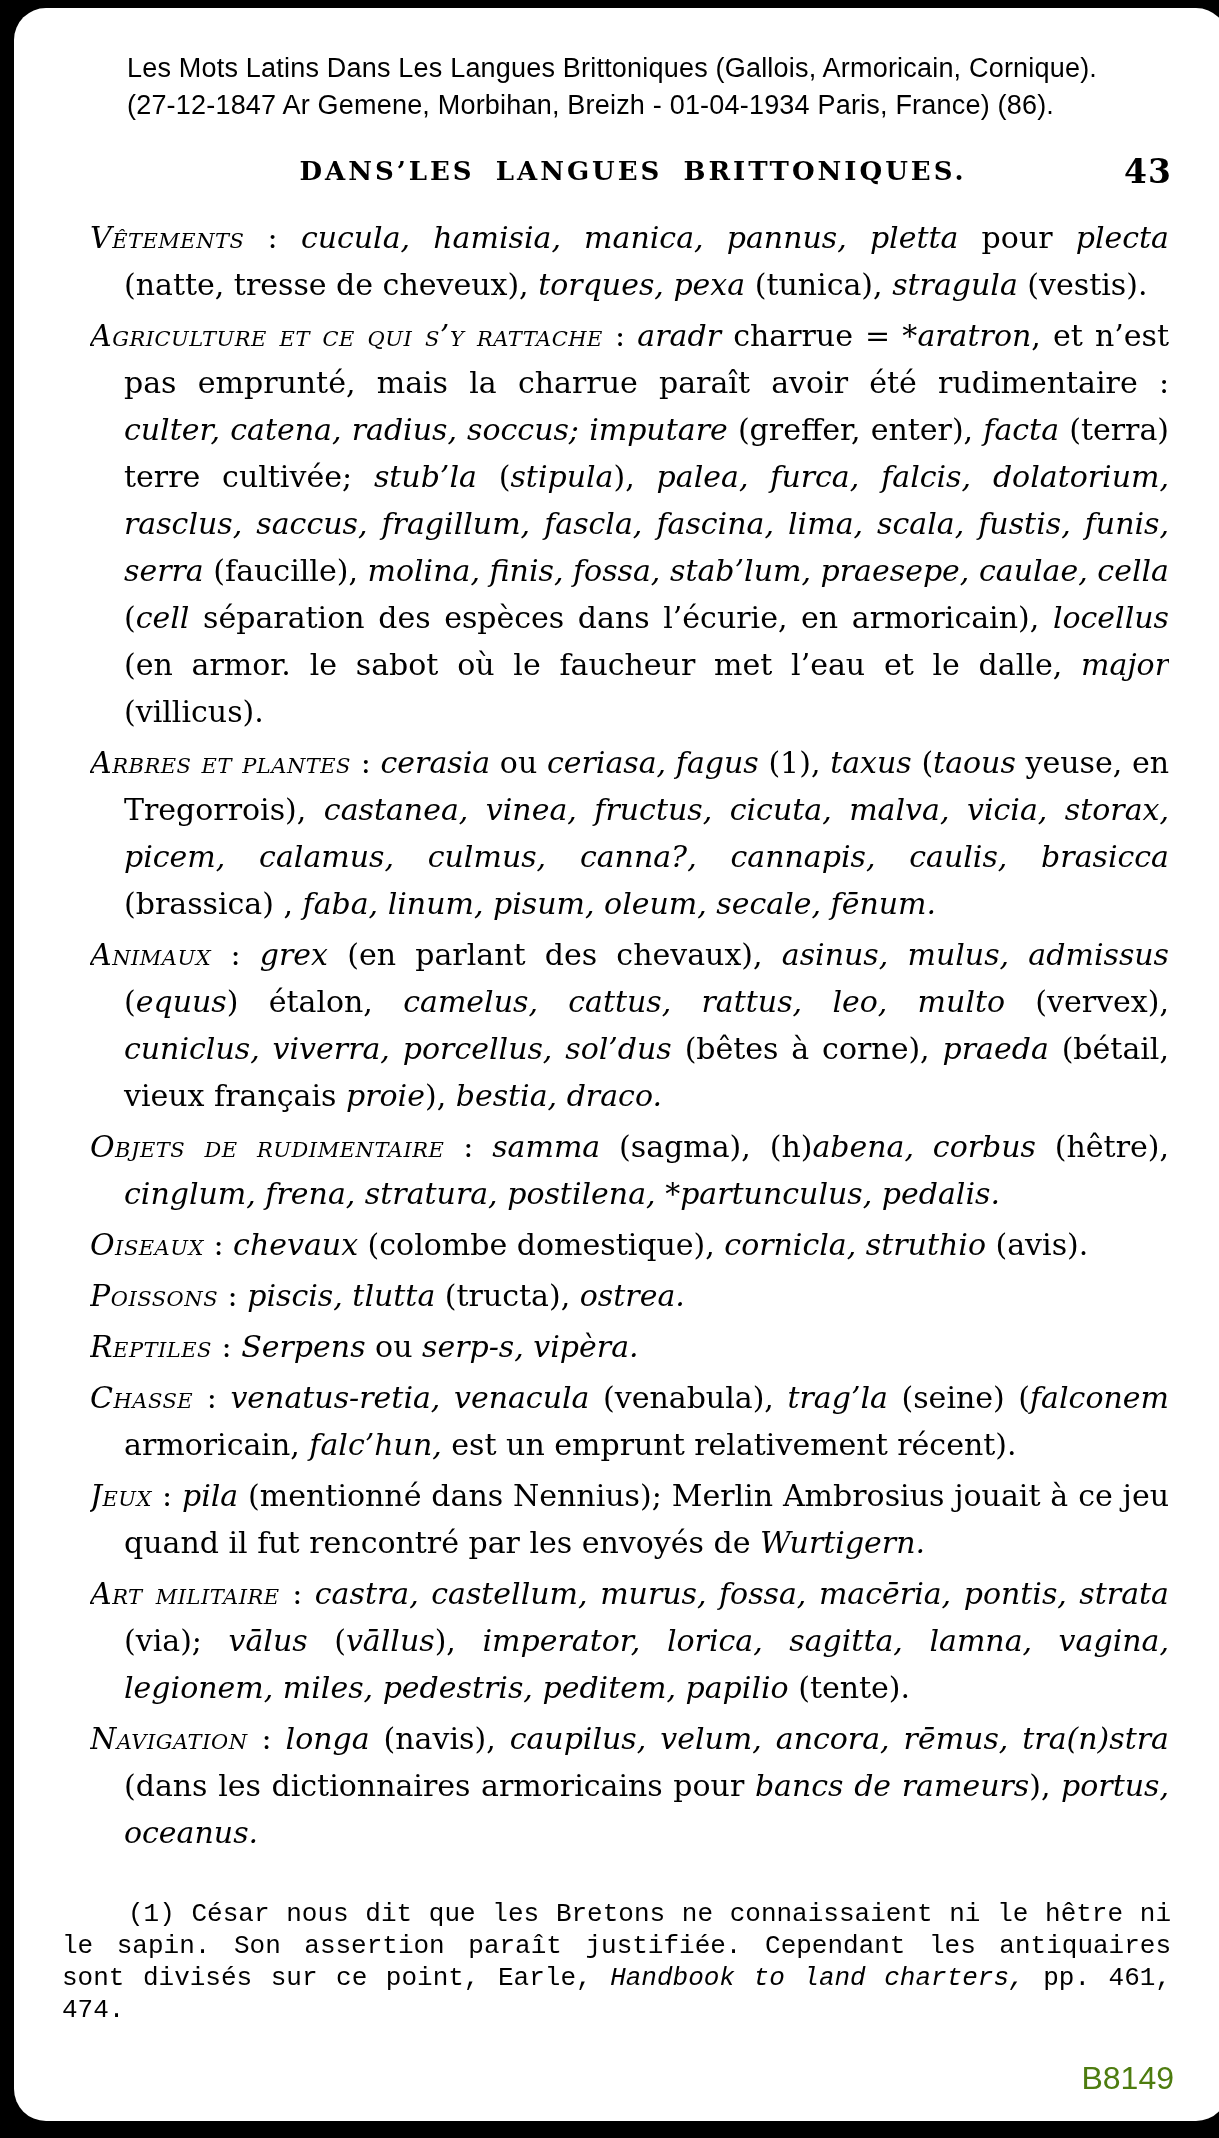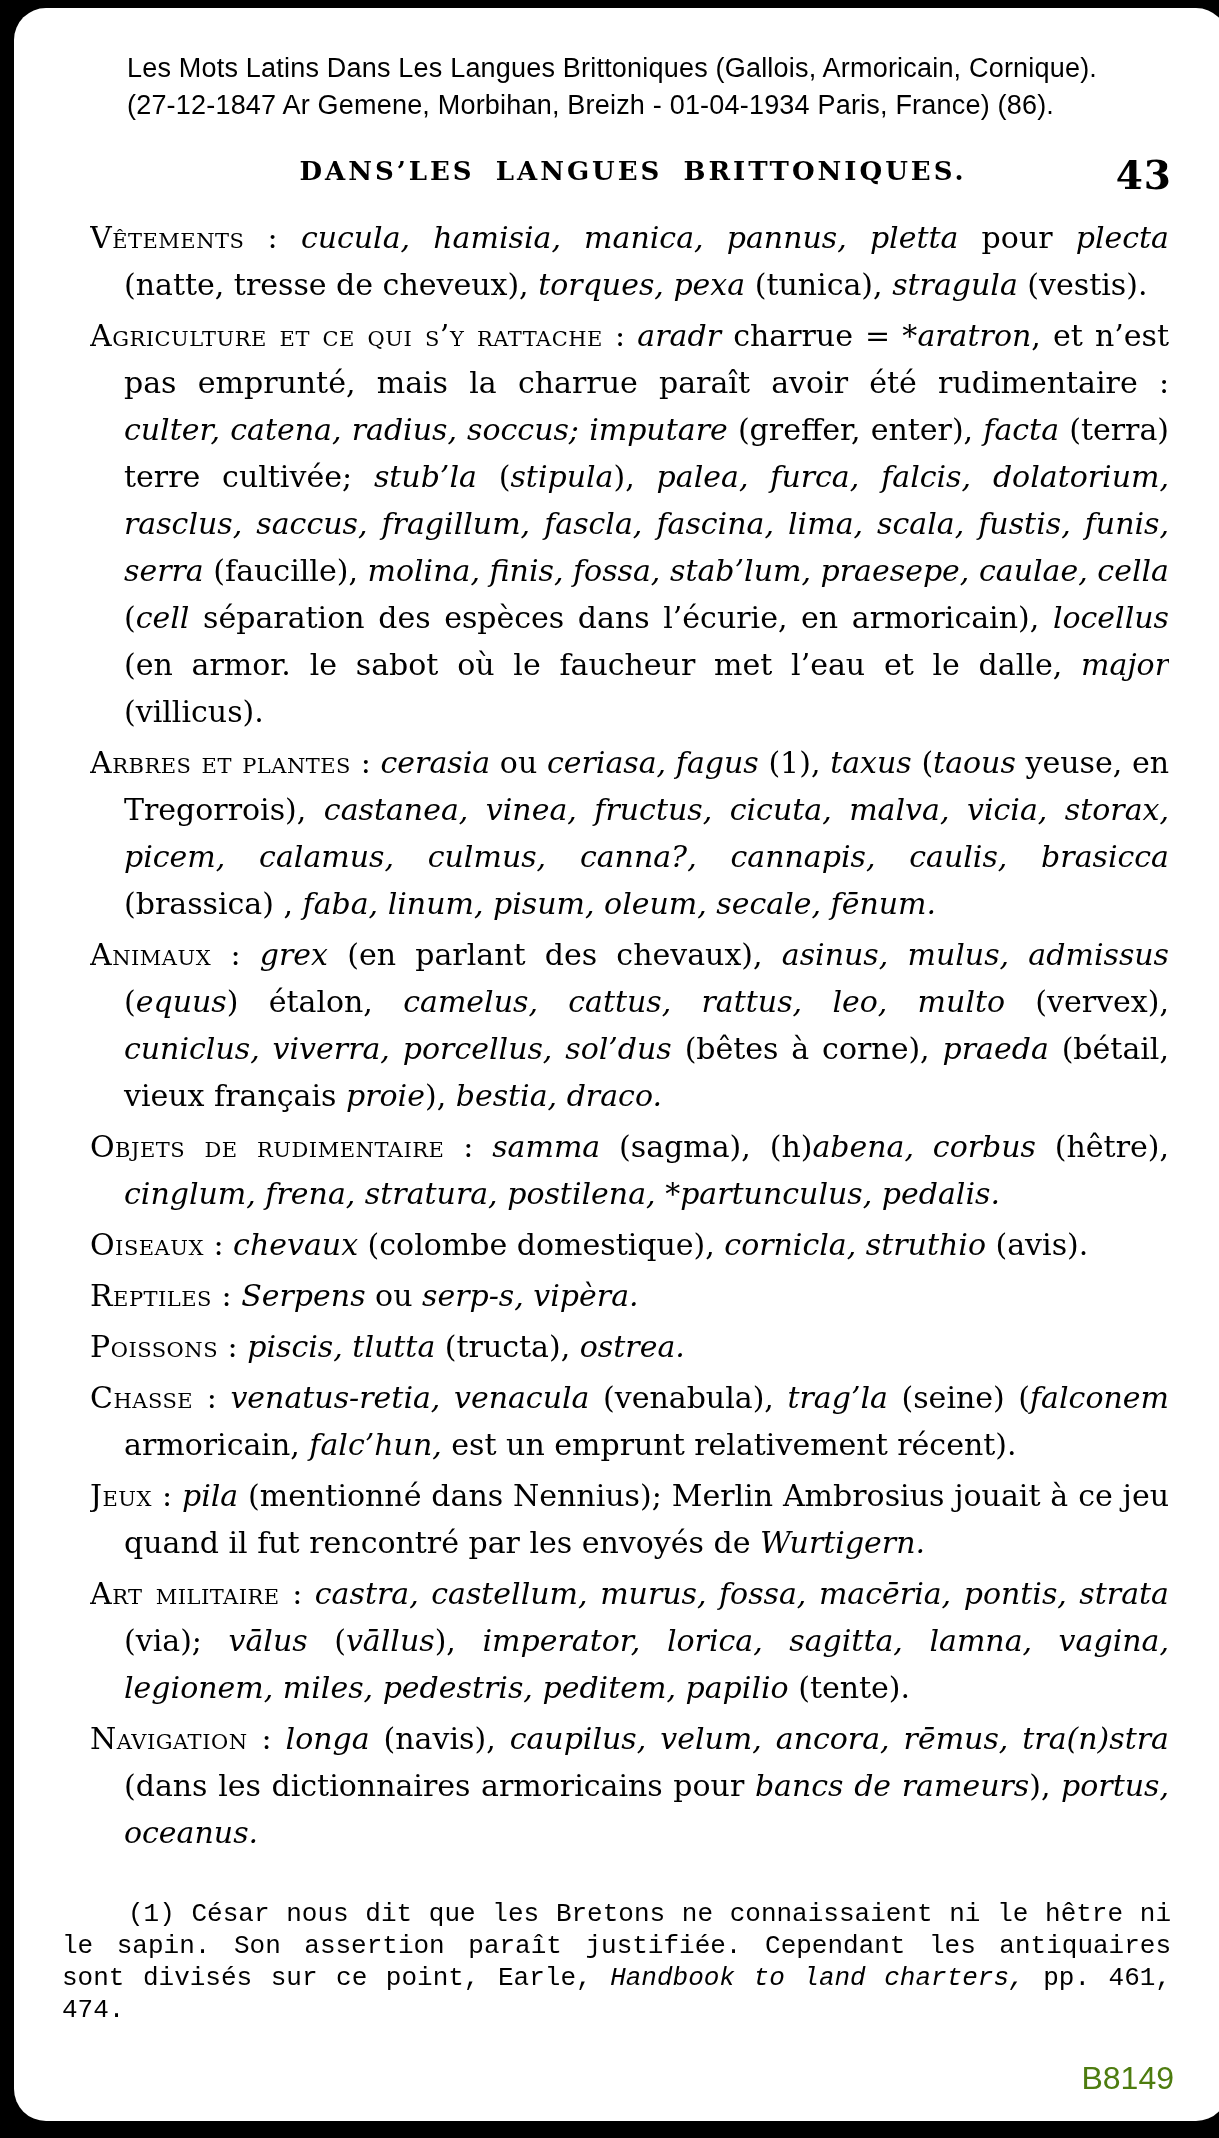--- a/index.html
+++ b/index.html
@@ -47,40 +47,41 @@
     letter-spacing: 3px;
     word-spacing: 9px;
     margin-left: 24px;
   }
   .rh-page {
     position: absolute;
     right: 56px;
     top: -4px;
     font-family: "DejaVu Serif", serif;
     font-weight: bold;
-    font-size: 39px;
+    font-size: 33px;
     letter-spacing: 1px;
   }
   .page-body {
     margin: 16px 59px 0 76px;
     height: 1648px;
     overflow: hidden;
     font-family: "DejaVu Serif", serif;
     font-size: 30px;
     line-height: 47px;
     text-align: justify;
   }
   .para {
     margin: 0 0 4px 0;
     padding-left: 34px;
     text-indent: -34px;
   }
   .seg-sc {
     font-variant: small-caps;
     letter-spacing: 0.5px;
+    font-style: italic;
   }
   .seg-i {
     font-style: italic;
   }
   .seg-r {
     font-style: normal;
   }
   .footnote {
     margin: 36px 57px 0 48px;
     font-family: Liberation Mono, monospace;
@@ -117,22 +118,22 @@
       <span class="rh-page">43</span>
     </div>
 
     <div class="page-body" id="body-paragraphs">
         <p class="para"><span class="seg-sc">Vêtements</span><span class="seg-r"> : </span><span class="seg-i">cucula, hamisia, manica, pannus, pletta</span><span class="seg-r"> pour </span><span class="seg-i">plecta</span><span class="seg-r"> (natte, tresse de cheveux), </span><span class="seg-i">torques, pexa</span><span class="seg-r"> (tunica), </span><span class="seg-i">stragula</span><span class="seg-r"> (vestis).</span></p>
         <p class="para"><span class="seg-sc">Agriculture et ce qui s’y rattache</span><span class="seg-r"> : </span><span class="seg-i">aradr</span><span class="seg-r"> charrue = *</span><span class="seg-i">aratron</span><span class="seg-r">, et n’est pas emprunté, mais la charrue paraît avoir été rudimentaire : </span><span class="seg-i">culter, catena, radius, soccus; imputare</span><span class="seg-r"> (greffer, enter), </span><span class="seg-i">facta</span><span class="seg-r"> (terra) terre cultivée; </span><span class="seg-i">stub’la</span><span class="seg-r"> (</span><span class="seg-i">stipula</span><span class="seg-r">), </span><span class="seg-i">palea, furca, falcis, dolatorium, rasclus, saccus, fragillum, fascla, fascina, lima, scala, fustis, funis, serra</span><span class="seg-r"> (faucille), </span><span class="seg-i">molina, finis, fossa, stab’lum, praesepe, caulae, cella</span><span class="seg-r"> (</span><span class="seg-i">cell</span><span class="seg-r"> séparation des espèces dans l’écurie, en armoricain), </span><span class="seg-i">locellus</span><span class="seg-r"> (en armor. le sabot où le faucheur met l’eau et le dalle, </span><span class="seg-i">major</span><span class="seg-r"> (villicus).</span></p>
         <p class="para"><span class="seg-sc">Arbres et plantes</span><span class="seg-r"> : </span><span class="seg-i">cerasia</span><span class="seg-r"> ou </span><span class="seg-i">ceriasa, fagus</span><span class="seg-r"> (1), </span><span class="seg-i">taxus</span><span class="seg-r"> (</span><span class="seg-i">taous</span><span class="seg-r"> yeuse, en Tregorrois), </span><span class="seg-i">castanea, vinea, fructus, cicuta, malva, vicia, storax, picem, calamus, culmus, canna?, cannapis, caulis, brasicca</span><span class="seg-r"> (brassica) , </span><span class="seg-i">faba, linum, pisum, oleum, secale, fēnum.</span></p>
         <p class="para"><span class="seg-sc">Animaux</span><span class="seg-r"> : </span><span class="seg-i">grex</span><span class="seg-r"> (en parlant des chevaux), </span><span class="seg-i">asinus, mulus, admissus</span><span class="seg-r"> (</span><span class="seg-i">equus</span><span class="seg-r">) étalon, </span><span class="seg-i">camelus, cattus, rattus, leo, multo</span><span class="seg-r"> (vervex), </span><span class="seg-i">cuniclus, viverra, porcellus, sol’dus</span><span class="seg-r"> (bêtes à corne), </span><span class="seg-i">praeda</span><span class="seg-r"> (bétail, vieux français </span><span class="seg-i">proie</span><span class="seg-r">), </span><span class="seg-i">bestia, draco.</span></p>
         <p class="para"><span class="seg-sc">Objets de rudimentaire</span><span class="seg-r"> : </span><span class="seg-i">samma</span><span class="seg-r"> (sagma), (h)</span><span class="seg-i">abena, corbus</span><span class="seg-r"> (hêtre), </span><span class="seg-i">cinglum, frena, stratura, postilena, *partunculus, pedalis.</span></p>
         <p class="para"><span class="seg-sc">Oiseaux</span><span class="seg-r"> : </span><span class="seg-i">chevaux</span><span class="seg-r"> (colombe domestique), </span><span class="seg-i">cornicla, struthio</span><span class="seg-r"> (avis).</span></p>
+        <p class="para"><span class="seg-sc">Poissons</span><span class="seg-r"> : </span><span class="seg-i">piscis, tlutta</span><span class="seg-r"> (tructa), </span><span class="seg-i">ostrea.</span></p>
         <p class="para"><span class="seg-sc">Reptiles</span><span class="seg-r"> : </span><span class="seg-i">Serpens</span><span class="seg-r"> ou </span><span class="seg-i">serp-s, vipèra.</span></p>
-        <p class="para"><span class="seg-sc">Poissons</span><span class="seg-r"> : </span><span class="seg-i">piscis, tlutta</span><span class="seg-r"> (tructa), </span><span class="seg-i">ostrea.</span></p>
         <p class="para"><span class="seg-sc">Chasse</span><span class="seg-r"> : </span><span class="seg-i">venatus-retia, venacula</span><span class="seg-r"> (venabula), </span><span class="seg-i">trag’la</span><span class="seg-r"> (seine) (</span><span class="seg-i">falconem</span><span class="seg-r"> armoricain, </span><span class="seg-i">falc’hun,</span><span class="seg-r"> est un emprunt relativement récent).</span></p>
         <p class="para"><span class="seg-sc">Jeux</span><span class="seg-r"> : </span><span class="seg-i">pila</span><span class="seg-r"> (mentionné dans Nennius); Merlin Ambrosius jouait à ce jeu quand il fut rencontré par les envoyés de </span><span class="seg-i">Wurtigern.</span></p>
         <p class="para"><span class="seg-sc">Art militaire</span><span class="seg-r"> : </span><span class="seg-i">castra, castellum, murus, fossa, macēria, pontis, strata</span><span class="seg-r"> (via); </span><span class="seg-i">vālus</span><span class="seg-r"> (</span><span class="seg-i">vāllus</span><span class="seg-r">), </span><span class="seg-i">imperator, lorica, sagitta, lamna, vagina, legionem, miles, pedestris, peditem, papilio</span><span class="seg-r"> (tente).</span></p>
         <p class="para"><span class="seg-sc">Navigation</span><span class="seg-r"> : </span><span class="seg-i">longa</span><span class="seg-r"> (navis), </span><span class="seg-i">caupilus, velum, ancora, rēmus, tra(n)stra</span><span class="seg-r"> (dans les dictionnaires armoricains pour </span><span class="seg-i">bancs de rameurs</span><span class="seg-r">), </span><span class="seg-i">portus, oceanus.</span></p>
       </div>
 
     <div class="footnote" id="footnote">
         <p class="fnote"><span class="seg-r">(1) César nous dit que les Bretons ne connaissaient ni le hêtre ni le sapin. Son assertion paraît justifiée. Cependant les antiquaires sont divisés sur ce point, Earle, </span><span class="seg-i">Handbook to land charters,</span><span class="seg-r"> pp. 461, 474.</span></p>
       </div>
 

